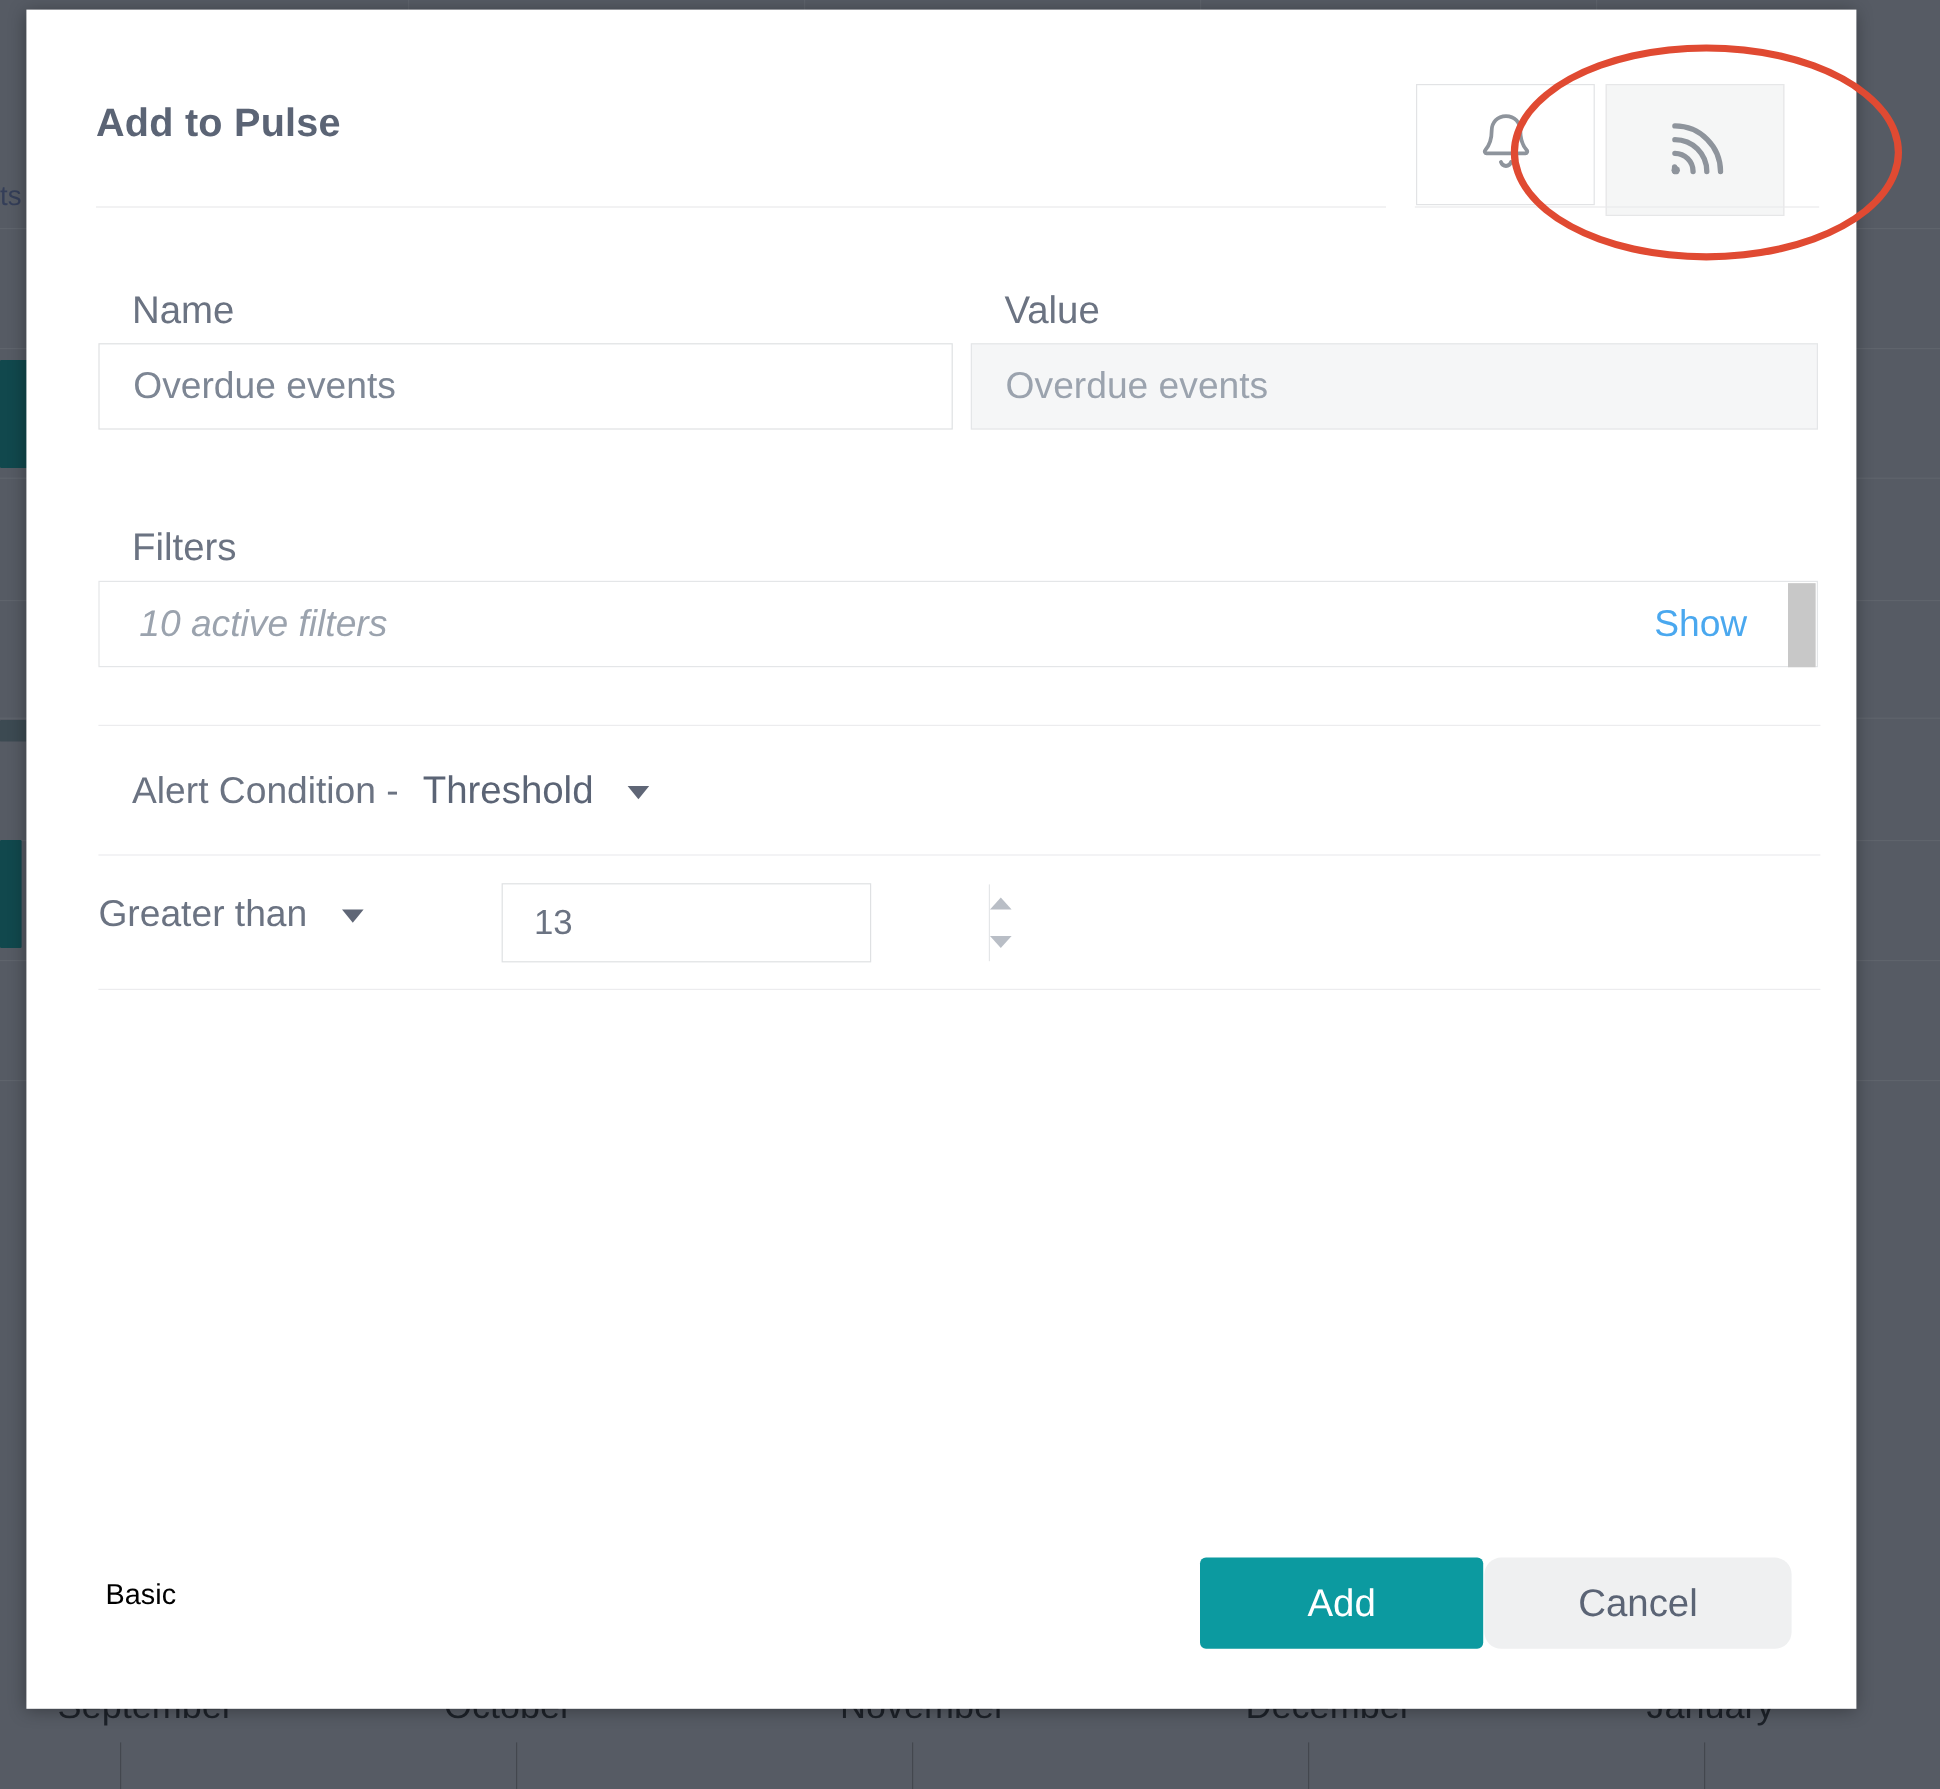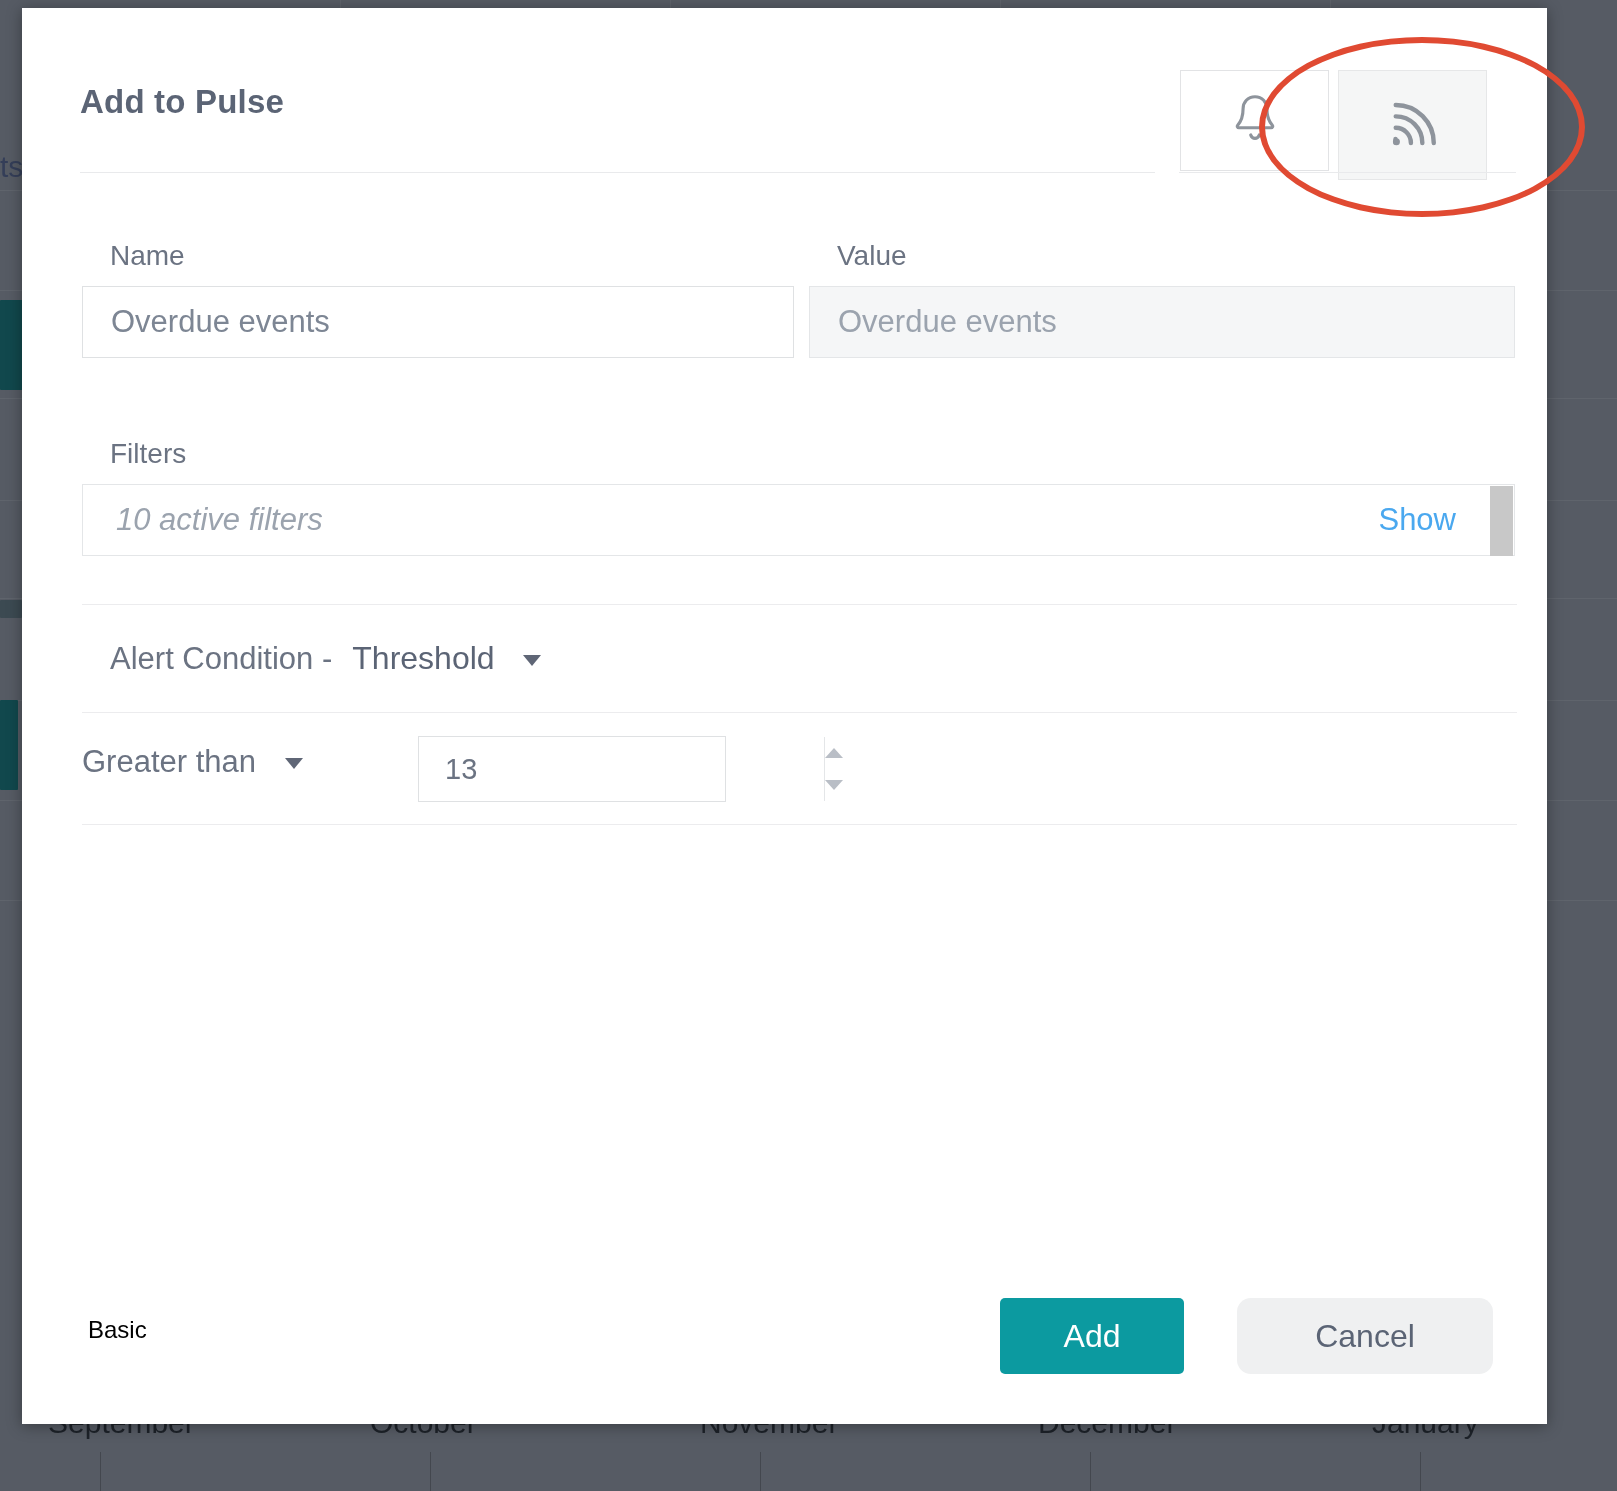--- a/index.html
+++ b/index.html
@@ -42,21 +42,21 @@
     top: 0;
     width: 1px;
     height: 1420px;
     background: rgba(255,255,255,0.05);
   }
 
   .bg-left-text {
     position: absolute;
     left: 0px;
     top: 150px;
-    font-size: 30px;
+    font-size: 23px;
     color: #2f3a57;
     letter-spacing: 0px;
     white-space: nowrap;
     opacity: .85;
   }
 
   .bg-bar {
     position: absolute;
     background: #11484d;
     border-radius: 1px;
@@ -179,21 +179,21 @@
   
   .form-body {
     position: absolute;
     left: 0; top: 164px;
     width: 1525px;
     height: 1100px;
   }
 
   .field-label {
     position: absolute;
-    font-size: 28px;
+    font-size: 32px;
     color: #6b7382;
     white-space: nowrap;
   }
 
   .text-input {
     position: absolute;
     box-sizing: border-box;
     border: 1px solid #dfe1e3;
     background: #ffffff;
     font-size: 31px;
@@ -390,21 +390,21 @@
     font-size: 32px;
     font-family: "Liberation Sans", sans-serif;
     cursor: pointer;
     display: flex;
     align-items: center;
     justify-content: center;
   }
   .btn-add {
     left: 978px;
     top: 30px;
-    width: 184px;
+    width: 236px;
     background: #0c9aa0;
     color: #ffffff;
   }
   .btn-cancel {
     left: 1215px;
     top: 30px;
     width: 256px;
     background: #eff0f1;
     color: #5b6475;
     border-radius: 14px;

